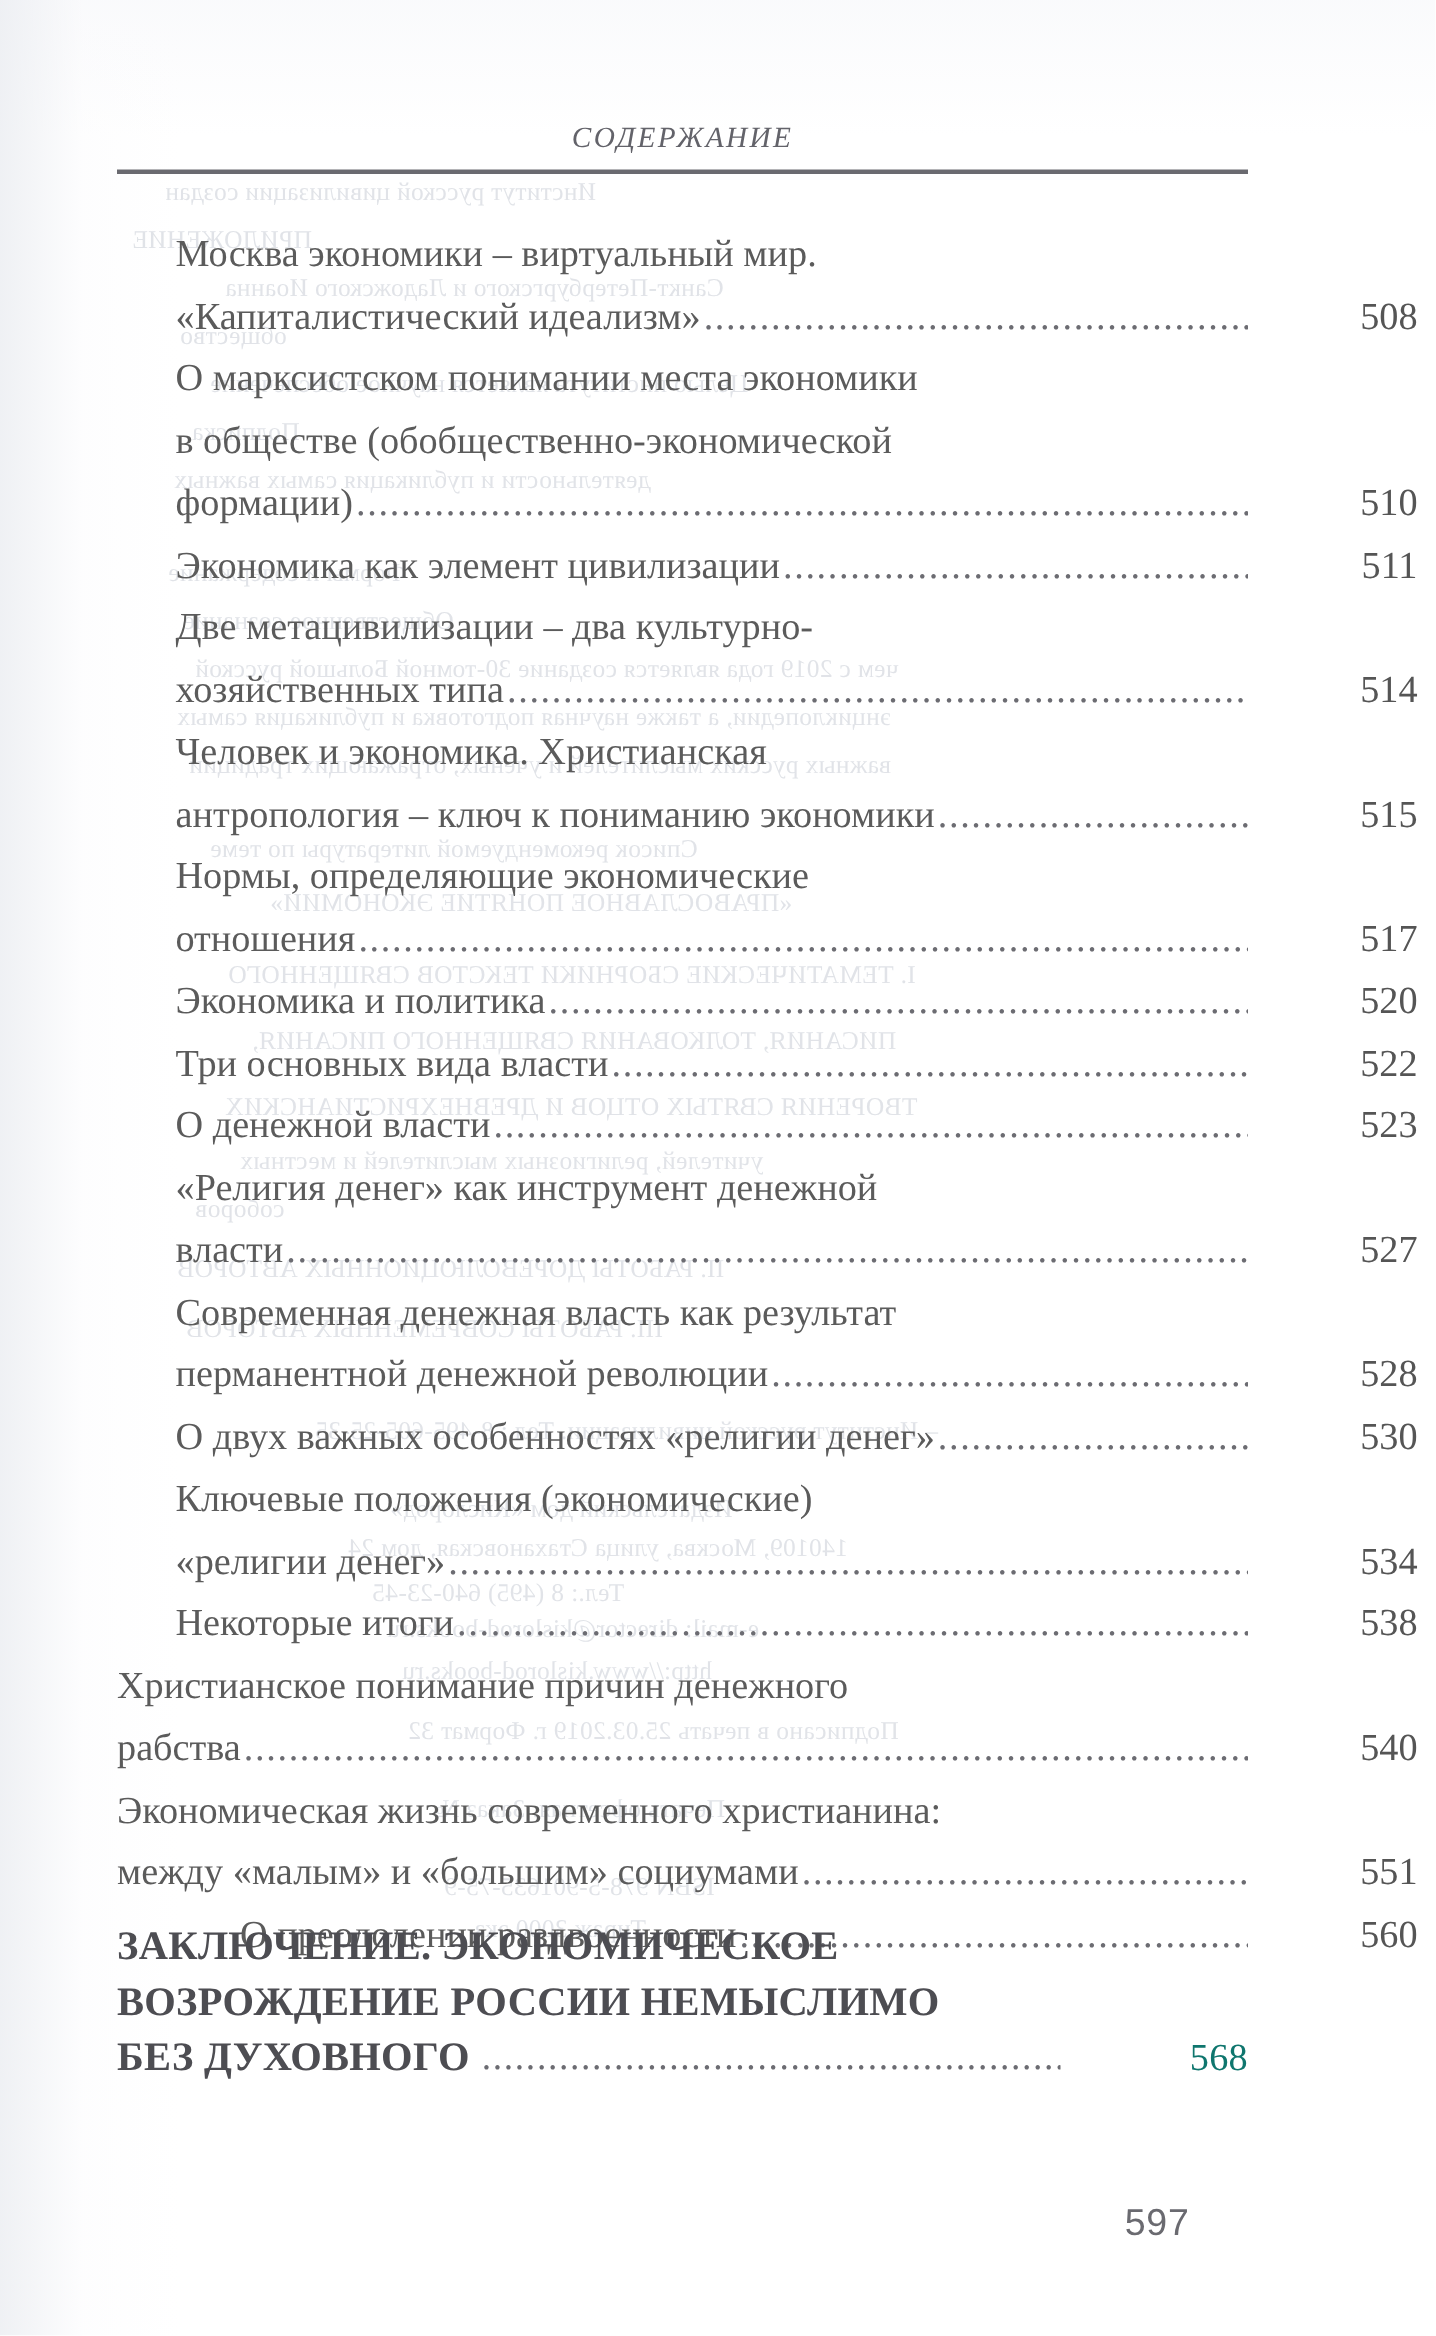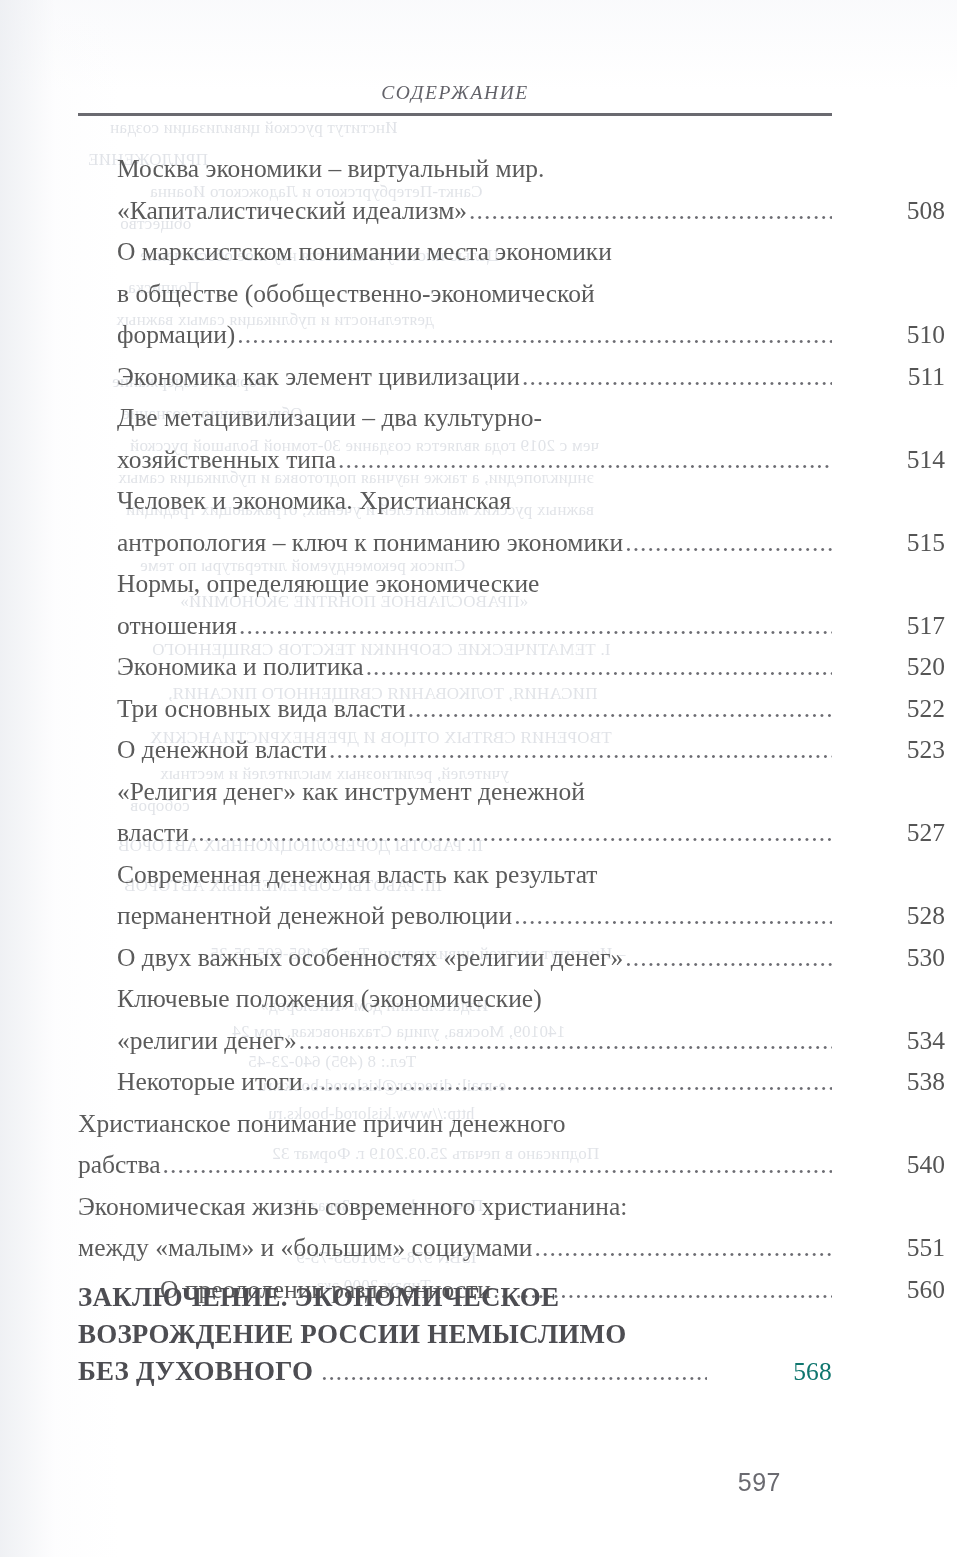--- a/index.html
+++ b/index.html
@@ -157,21 +157,21 @@
     width: 122px;
     text-align: right;
     font-weight: normal;
     font-size: 25.5px;
     color: #0f766e;
   }
 
   
   .folio {
     position: absolute;
-    right: 84px;
+    right: 72px;
     top: 1468px;
     font-family: "Liberation Sans", "DejaVu Sans", sans-serif;
     font-size: 25px;
     color: #6a6a70;
     letter-spacing: 0.5px;
     text-align: right;
   }
 </style>
 </head>
 <body>

